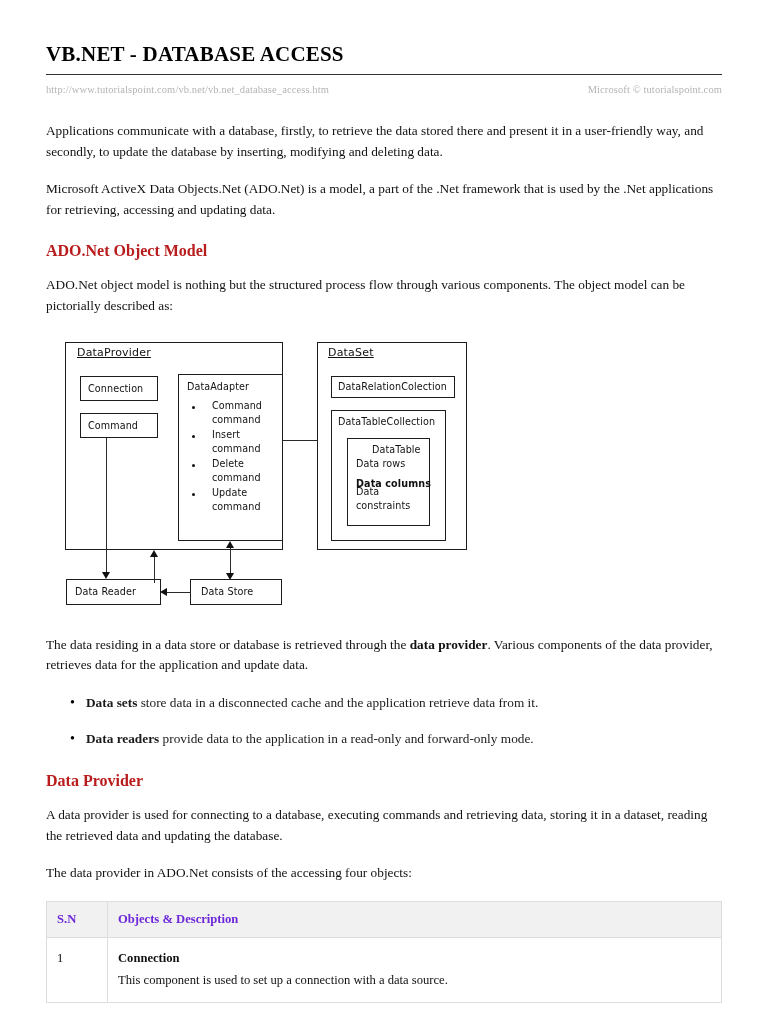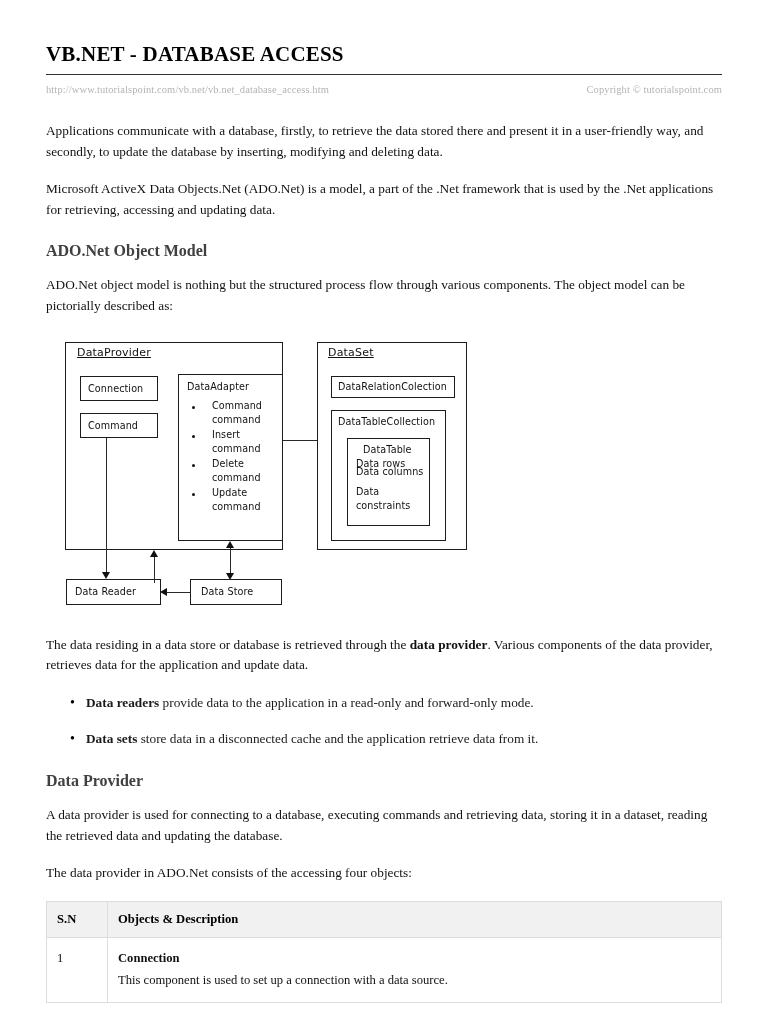--- a/index.html
+++ b/index.html
@@ -60,21 +60,21 @@
     font-size: 13.3px;
     line-height: 1.55;
     margin: 0 0 17px 0;
     text-align: left;
     color: #111;
   }
   h2.section {
     font-size: 16px;
     font-weight: bold;
     margin: 22px 0 15px 0;
-    color: #404040;
+    color: #b91c1c;
   }
   ul.bullets {
     margin: 0 0 14px 0;
     padding-left: 24px;
     list-style: none;
   }
   ul.bullets li {
     font-size: 13.3px;
     line-height: 1.55;
     margin-bottom: 16px;
@@ -166,21 +166,21 @@
   table.objects th, table.objects td {
     border: 1px solid #dddddd;
     text-align: left;
     vertical-align: top;
   }
   table.objects th {
     background: #f1f1f1;
     font-size: 12.6px;
     font-weight: bold;
     padding: 10px 10px 10px 10px;
-    color: #000000;
+    color: #6d28d9;
   }
   table.objects td {
     font-size: 12.6px;
     padding: 11px 10px 12px 10px;
     color: #111;
     line-height: 1.5;
   }
   td.sn { width: 40px; }
   .obj-name { font-weight: bold; display: block; margin-bottom: 3px; }
   .obj-desc { display: block; }
@@ -188,21 +188,21 @@
 </head>
 <body>
 
 <div class="page">
   <div class="content">
 
     <h1 class="doc-title">VB.NET - DATABASE ACCESS</h1>
     <hr class="title-rule">
     <div class="meta-row">
       <span class="meta-url">http://www.tutorialspoint.com/vb.net/vb.net_database_access.htm</span>
-      <span class="meta-copy">Copyright © tutorialspoint.com</span>
+      <span class="meta-copy">Microsoft © tutorialspoint.com</span>
     </div>
 
     <p class="body">Applications communicate with a database, firstly, to retrieve the data stored there and present it in a user-friendly way, and secondly, to update the database by inserting, modifying and deleting data.</p>
     <p class="body">Microsoft ActiveX Data Objects.Net (ADO.Net) is a model, a part of the .Net framework that is used by the .Net applications for retrieving, accessing and updating data.</p>
 
     <h2 class="section">ADO.Net Object Model</h2>
     <p class="body">ADO.Net object model is nothing but the structured process flow through various components. The object model can be pictorially described as:</p>
 
     <div class="diagram">
 
@@ -237,23 +237,23 @@
       <div class="dbox" style="left:271px; top:8px; width:150px; height:208px;"></div>
       <div class="dlabel-underline" style="left:282px; top:12px;">DataSet</div>
 
       <div class="dbox" style="left:285px; top:42px; width:124px; height:22px;"></div>
       <div class="dtext" style="left:292px; top:47px;">DataRelationColection</div>
 
       <div class="dbox" style="left:285px; top:76px; width:115px; height:131px;"></div>
       <div class="dtext" style="left:292px; top:82px;">DataTableCollection</div>
 
       <div class="dbox" style="left:301px; top:104px; width:83px; height:88px;"></div>
-      <div class="dtext" style="left:317px; top:110px;">DataTable</div>
+      <div class="dtext" style="left:326px; top:110px;">DataTable</div>
       <div class="dtext" style="left:310px; top:124px;">Data rows</div>
-      <div class="dtext" style="left:310px; top:132px;">Data columns</div>
+      <div class="dtext" style="left:310px; top:144px;font-weight:bold;">Data columns</div>
       <div class="dtext" style="left:310px; top:152px;">Data</div>
       <div class="dtext" style="left:310px; top:166px;">constraints</div>
 
       <div class="line-h" style="left:237px; top:106px; width:34px;"></div>
 
       <div class="dbox" style="left:20px; top:245px; width:95px; height:26px;"></div>
       <div class="dtext" style="left:29px; top:252px;">Data Reader</div>
 
       <div class="dbox" style="left:144px; top:245px; width:92px; height:26px;"></div>
       <div class="dtext" style="left:155px; top:252px;">Data Store</div>
@@ -272,24 +272,24 @@
       <div class="arrow arrow-left" style="left:114px; top:254px;"></div>
 
     </div>
 
     <p class="body">
       <span>The data residing in a data store or database is retrieved through the </span><b>data provider</b><span>. Various components of the data provider, retrieves data for the application and update data.</span>
     </p>
 
     <ul class="bullets">
       <li>
-        <b>Data readers</b><span> provide data to the application in a read-only and forward-only mode.</span>
+        <b>Data sets</b><span> store data in a disconnected cache and the application retrieve data from it.</span>
       </li>
       <li>
-        <b>Data sets</b><span> store data in a disconnected cache and the application retrieve data from it.</span>
+        <b>Data readers</b><span> provide data to the application in a read-only and forward-only mode.</span>
       </li>
     </ul>
 
     <h2 class="section">Data Provider</h2>
     <p class="body">A data provider is used for connecting to a database, executing commands and retrieving data, storing it in a dataset, reading the retrieved data and updating the database.</p>
     <p class="body">The data provider in ADO.Net consists of the accessing four objects:</p>
 
     <table class="objects">
       <thead>
         <tr>

